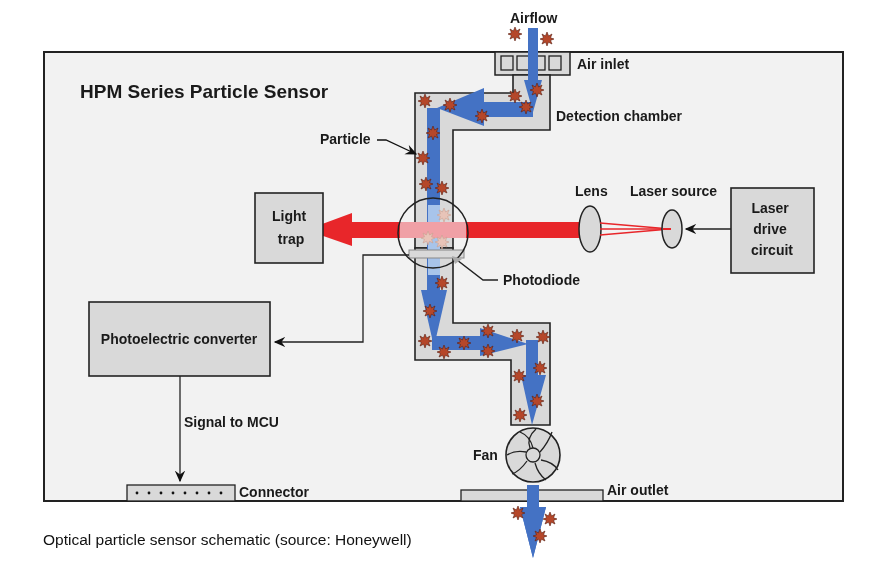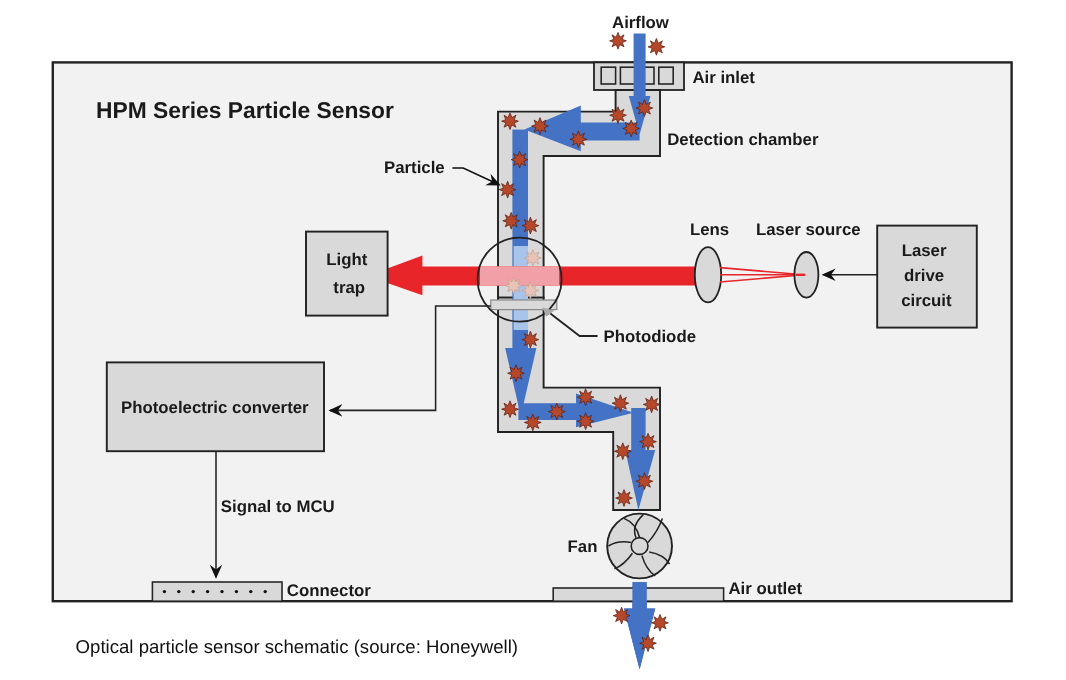--- a/index.html
+++ b/index.html
@@ -1,19 +1,19 @@
 <!DOCTYPE html>
 <html><head>
 <meta charset="utf-8">
 <style>
   html, body { margin: 0; padding: 0; background: #ffffff; }
   body { width: 888px; height: 567px; position: relative; overflow: hidden; font-family: "Liberation Sans", sans-serif; }
   #diagram { position: absolute; left: 0; top: 0; width: 888px; height: 567px; }
   .lbl { font-family: "Liberation Sans", sans-serif; fill: #1a1a1a; }
-  .caption { position: absolute; left: 43px; top: 531px; font-family: "Liberation Sans", sans-serif; font-size: 15.5px; color: #111; margin-left: 20px; }
+  .caption { position: absolute; left: 43px; top: 531px; font-family: "Liberation Sans", sans-serif; font-size: 15.5px; color: #111; }
 </style>
 </head>
 <body>
 
 <svg id="diagram" viewBox="0 0 888 567" xmlns="http://www.w3.org/2000/svg">
   <defs>
     <marker id="arrowBlack" markerWidth="10" markerHeight="10" refX="8" refY="5" orient="auto">
       <path d="M0,1 L9,5 L0,9 L3,5 Z" fill="#111"></path>
     </marker>
     <g id="particle">

